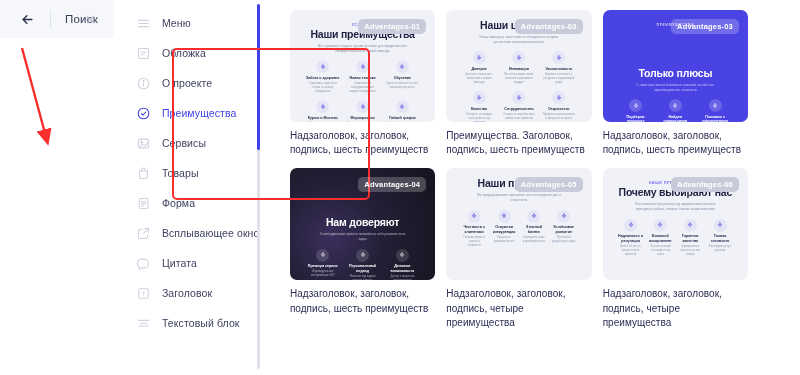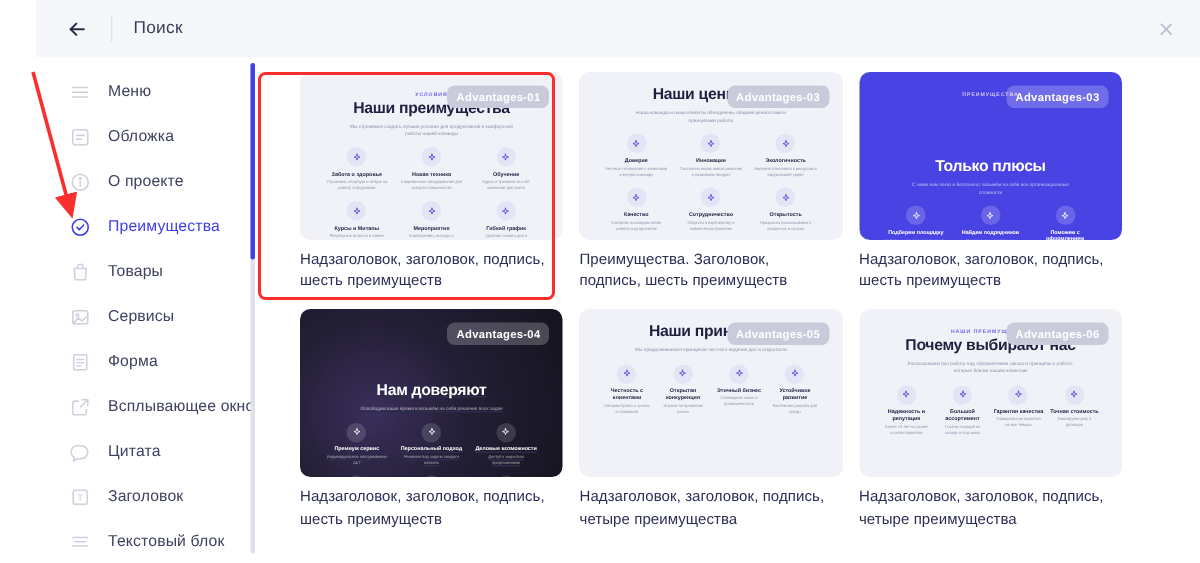--- a/index.html
+++ b/index.html
@@ -6,21 +6,21 @@
   html, body { width: 800px; height: 375px; overflow: hidden; }
   body {
     font-family: "Liberation Sans", sans-serif;
     background: #ffffff;
     color: #2b2e4a;
     font-size: 11px;
     position: relative;
   }
 
   
-  #app { width: 800px; height: 375px; display: flex; flex-direction: column; position: relative; padding-left: 24px; }
+  #app { width: 800px; height: 375px; display: flex; flex-direction: row; position: relative; }
   .topbar {
     height: 38px; min-height: 38px; background: #f6f7fa;
     display: flex; align-items: center; padding: 0 16px;
     position: relative;
   }
   .back-btn {
     width: 22px; height: 22px; display: flex; align-items: center; justify-content: center;
     color: #2b2e4a; cursor: pointer;
   }
   .divider-v { width: 1px; height: 18px; background: #e1e3ea; margin: 0 14px 0 12px; }
@@ -63,21 +63,21 @@
   .grid {
     display: grid; grid-template-columns: repeat(3, 1fr); column-gap: 12px; row-gap: 10px; gap: 11px;
   }
   .tile { display: flex; flex-direction: column; }
   .preview {
     height: 112px; border-radius: 7px; position: relative; overflow: hidden;
     padding: 8px 10px; display: flex; flex-direction: column; align-items: center;
   }
   .preview.light { background: #f1f2f7; }
   .preview.blue   { background: #4a43e3; }
-  .preview.dark   { background: radial-gradient(circle at 28% 62%, #3a2f5c 0%, #241f36 42%, #15131f 100%); text-decoration: underline; }
+  .preview.dark   { background: radial-gradient(circle at 28% 62%, #3a2f5c 0%, #241f36 42%, #15131f 100%); }
   .badge {
     position: absolute; top: 9px; right: 9px; z-index: 3;
     background: #c9cbda; color: #ffffff; border-radius: 5px;
     font-size: 7.5px; font-weight: bold; padding: 3px 6px; letter-spacing: .2px;
     white-space: nowrap;
   }
   .preview.blue .badge, .preview.dark .badge { background: rgba(255,255,255,.22); }
   .eyebrow {
     font-size: 3.4px; letter-spacing: .7px; font-weight: bold; text-transform: uppercase;
     color: #6b63f0; margin-top: 5px; text-align: center;
@@ -181,32 +181,32 @@
           </div>
           <div class="nav-item active">
             <svg class="nav-ico" viewBox="0 0 24 24" fill="none" stroke="currentColor" stroke-width="1.7" stroke-linecap="round" stroke-linejoin="round">
               <circle cx="12" cy="12" r="8.5"></circle>
               <polyline points="8.5 12.2 11 14.6 15.7 9.6"></polyline>
             </svg>
             <span class="nav-label">Преимущества</span>
           </div>
           <div class="nav-item">
             <svg class="nav-ico" viewBox="0 0 24 24" fill="none" stroke="currentColor" stroke-width="1.7" stroke-linecap="round" stroke-linejoin="round">
-              <path d="M5.5 8h13l-1 12h-11z"></path>
-              <path d="M9 8V6.4A3 3 0 0 1 15 6.4V8"></path>
-            </svg>
-            <span class="nav-label">Товары</span>
-          </div>
-          <div class="nav-item">
-            <svg class="nav-ico" viewBox="0 0 24 24" fill="none" stroke="currentColor" stroke-width="1.7" stroke-linecap="round" stroke-linejoin="round">
               <rect x="4" y="5" width="16" height="14" rx="2.2"></rect>
               <circle cx="9" cy="10" r="1.4"></circle>
               <polyline points="5.4 17.5 10 13 14 16 18.6 11.6"></polyline>
             </svg>
             <span class="nav-label">Сервисы</span>
+          </div>
+          <div class="nav-item">
+            <svg class="nav-ico" viewBox="0 0 24 24" fill="none" stroke="currentColor" stroke-width="1.7" stroke-linecap="round" stroke-linejoin="round">
+              <path d="M5.5 8h13l-1 12h-11z"></path>
+              <path d="M9 8V6.4A3 3 0 0 1 15 6.4V8"></path>
+            </svg>
+            <span class="nav-label">Товары</span>
           </div>
           <div class="nav-item">
             <svg class="nav-ico" viewBox="0 0 24 24" fill="none" stroke="currentColor" stroke-width="1.7" stroke-linecap="round" stroke-linejoin="round">
               <rect x="5" y="4" width="14" height="16" rx="2"></rect>
               <line x1="8.5" y1="9" x2="15.5" y2="9"></line>
               <line x1="8.5" y1="12.6" x2="15.5" y2="12.6"></line>
               <line x1="8.5" y1="16" x2="12.5" y2="16"></line>
             </svg>
             <span class="nav-label">Форма</span>
           </div>

